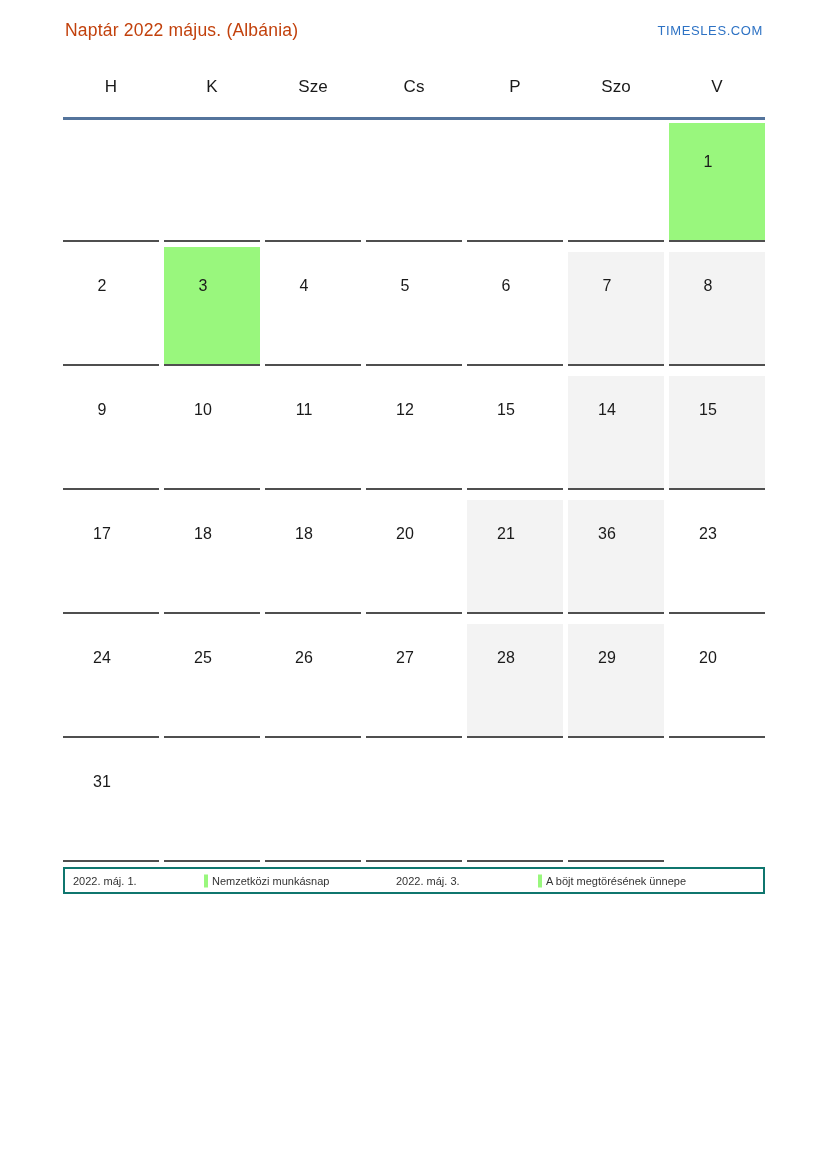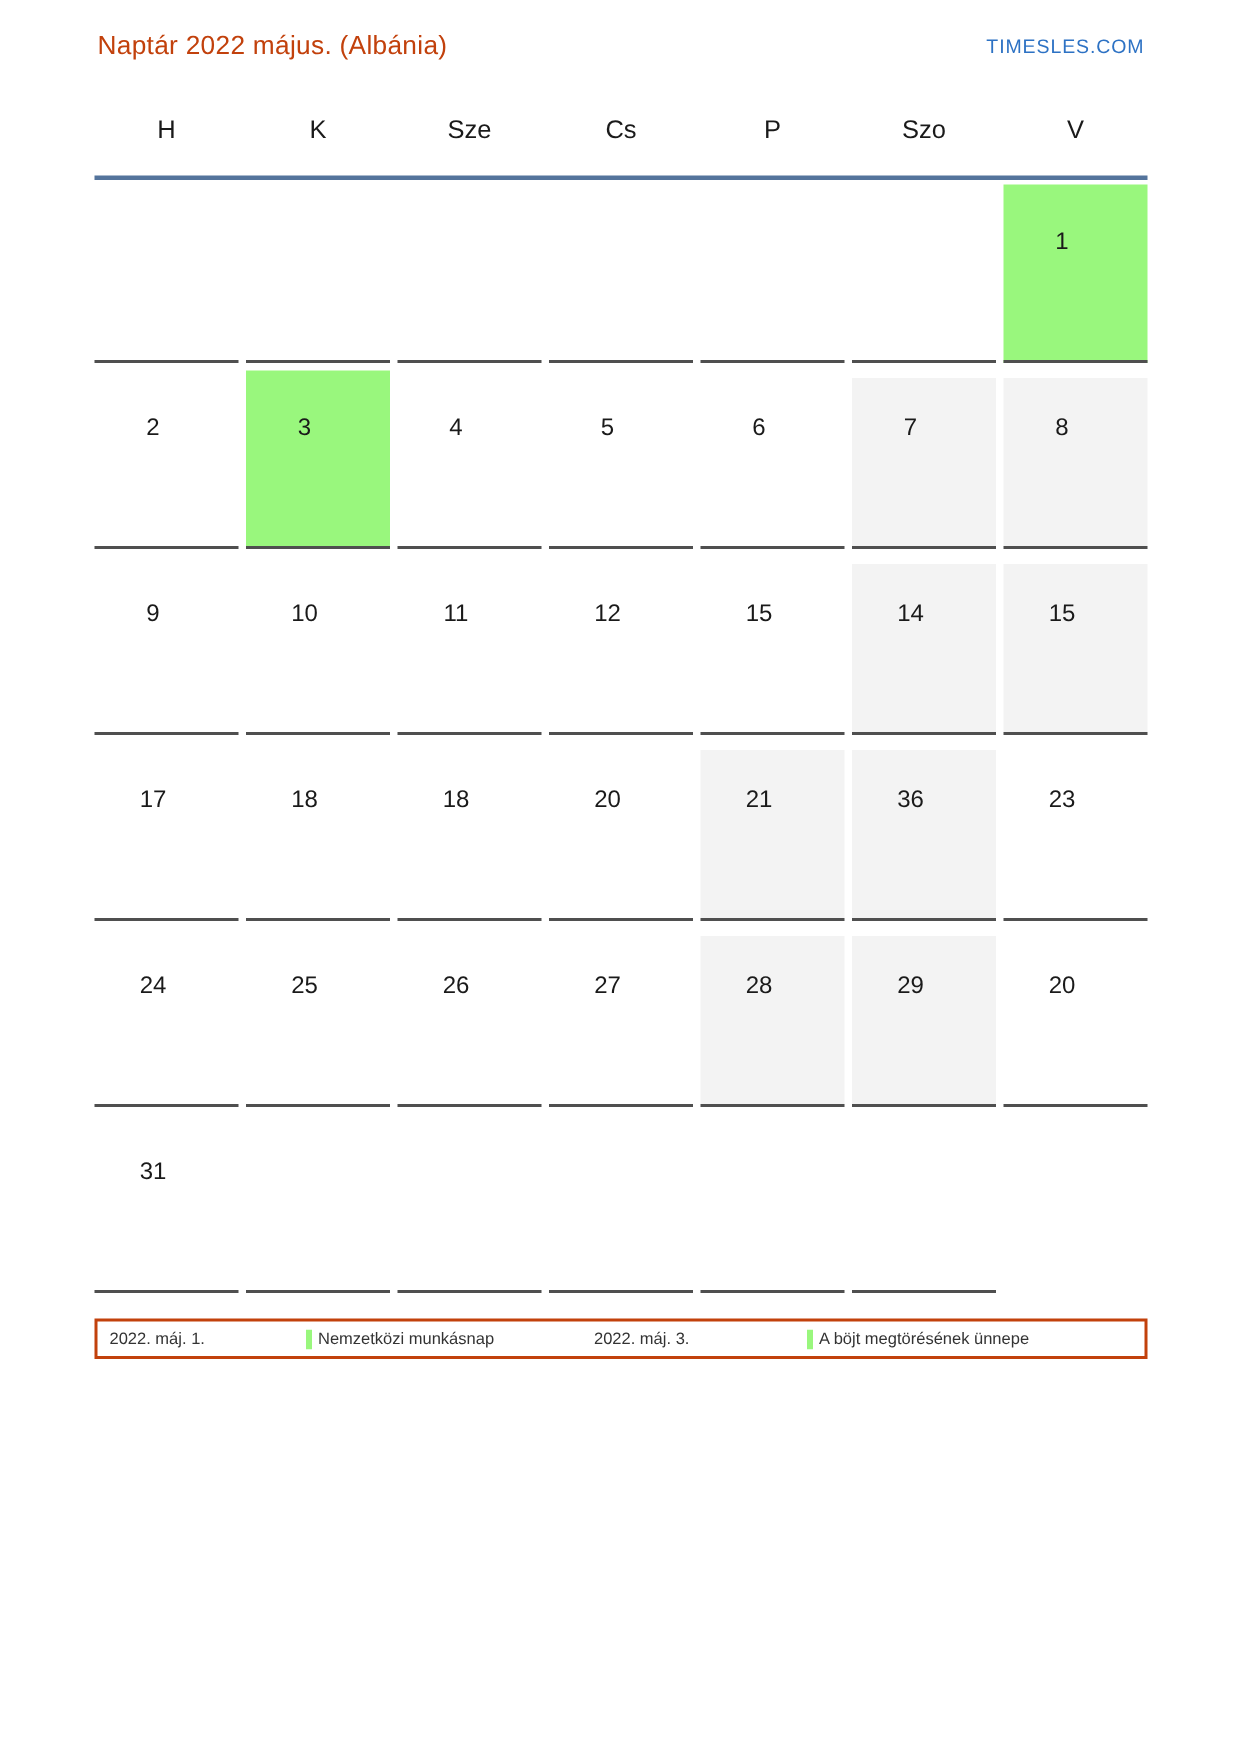--- a/index.html
+++ b/index.html
@@ -52,22 +52,22 @@
     position:relative; left:-9px; color:#1a1a1a;
   }
   .cell.holiday { background:var(--holiday-green,#99f77d); }
   .cell.weekend {
     background:linear-gradient(to bottom, #ffffff 5px, var(--weekend-gray,#f3f3f3) 5px);
   }
   .cell.empty, .cell.normal { background:#ffffff; }
 
   
   .legend-box {
-    position:relative; margin-top:17px; height:27px;
-    border:2px solid #c2410c;
+    position:relative; margin-top:5px; height:27px;
+    border:2px solid #0f766e;
     font-size:11px; color:#333333;
   }
   .legend-box span { position:absolute; top:50%; transform:translateY(-50%); white-space:nowrap; }
   .legend-date-1 { left:8px; }
   .legend-mark-1 { left:139px; }
   .legend-label-1 { left:147px; }
   .legend-date-2 { left:331px; }
   .legend-mark-2 { left:473px; }
   .legend-label-2 { left:481px; }
   .legend-marker {

